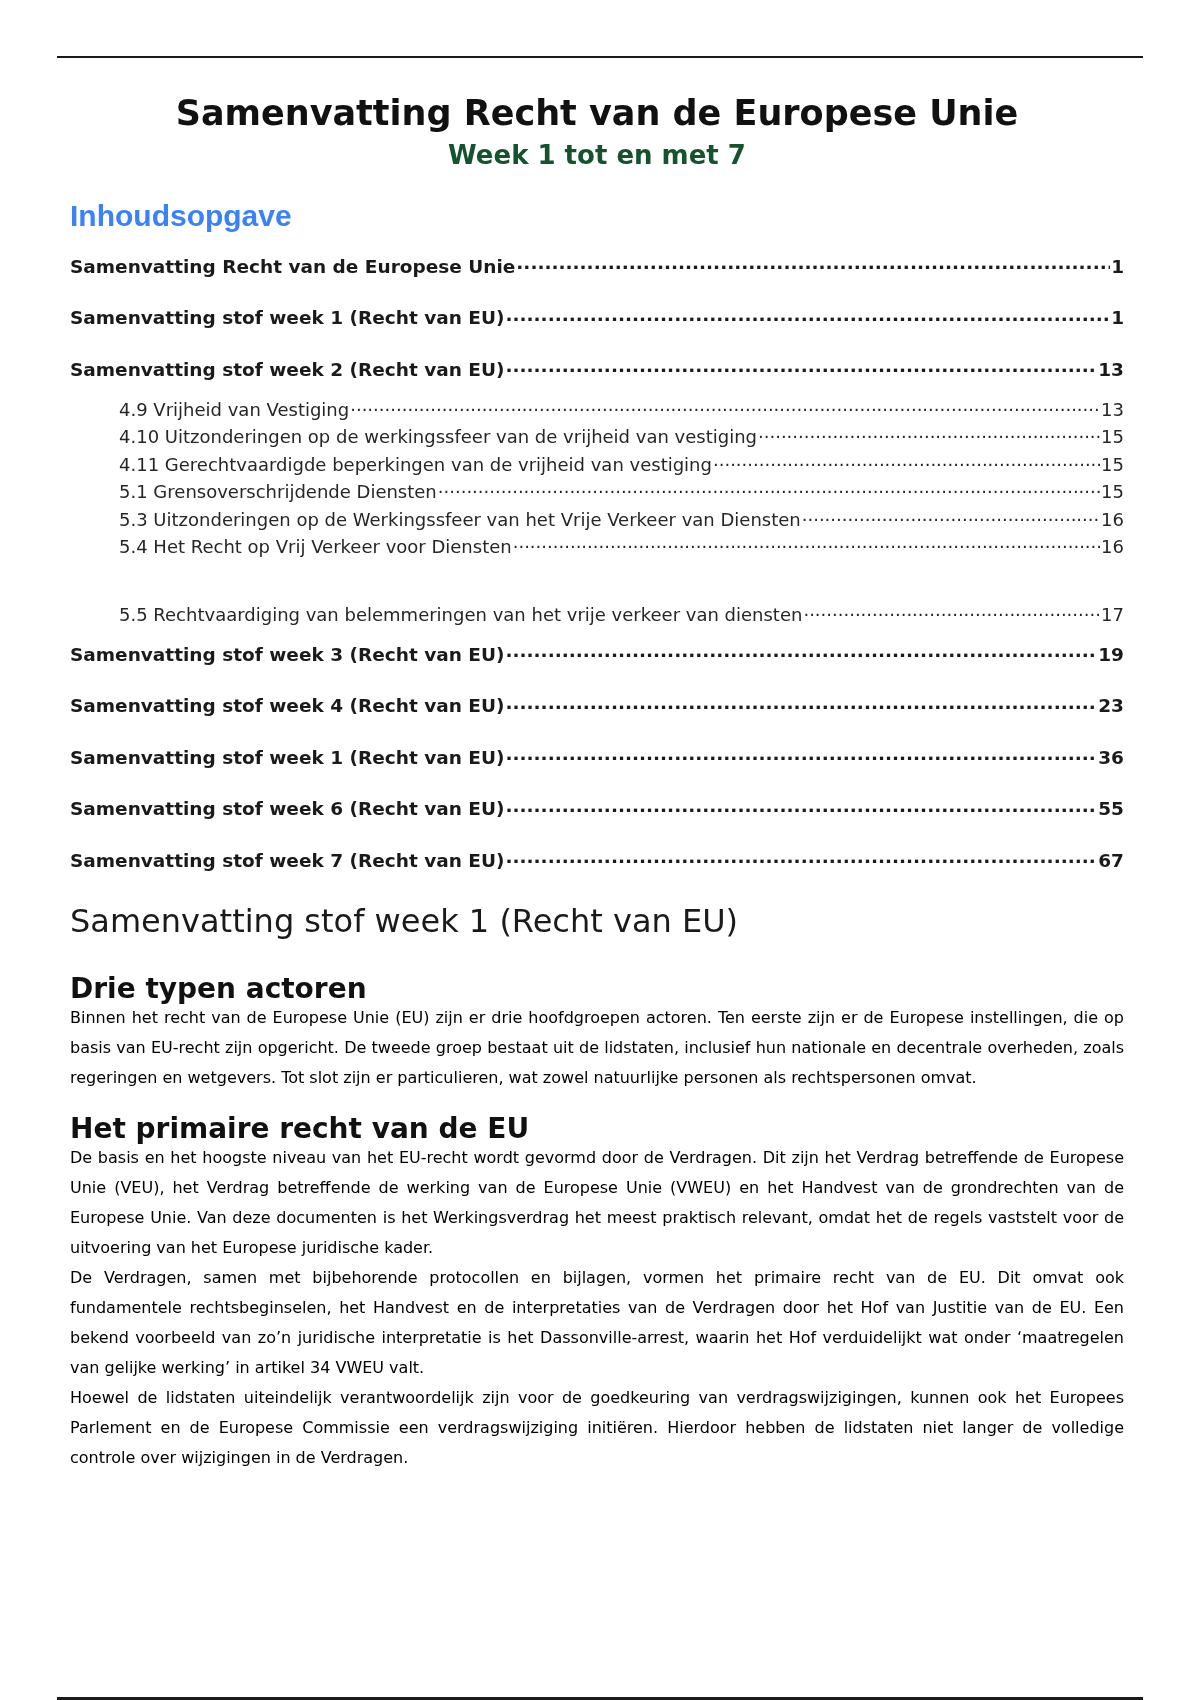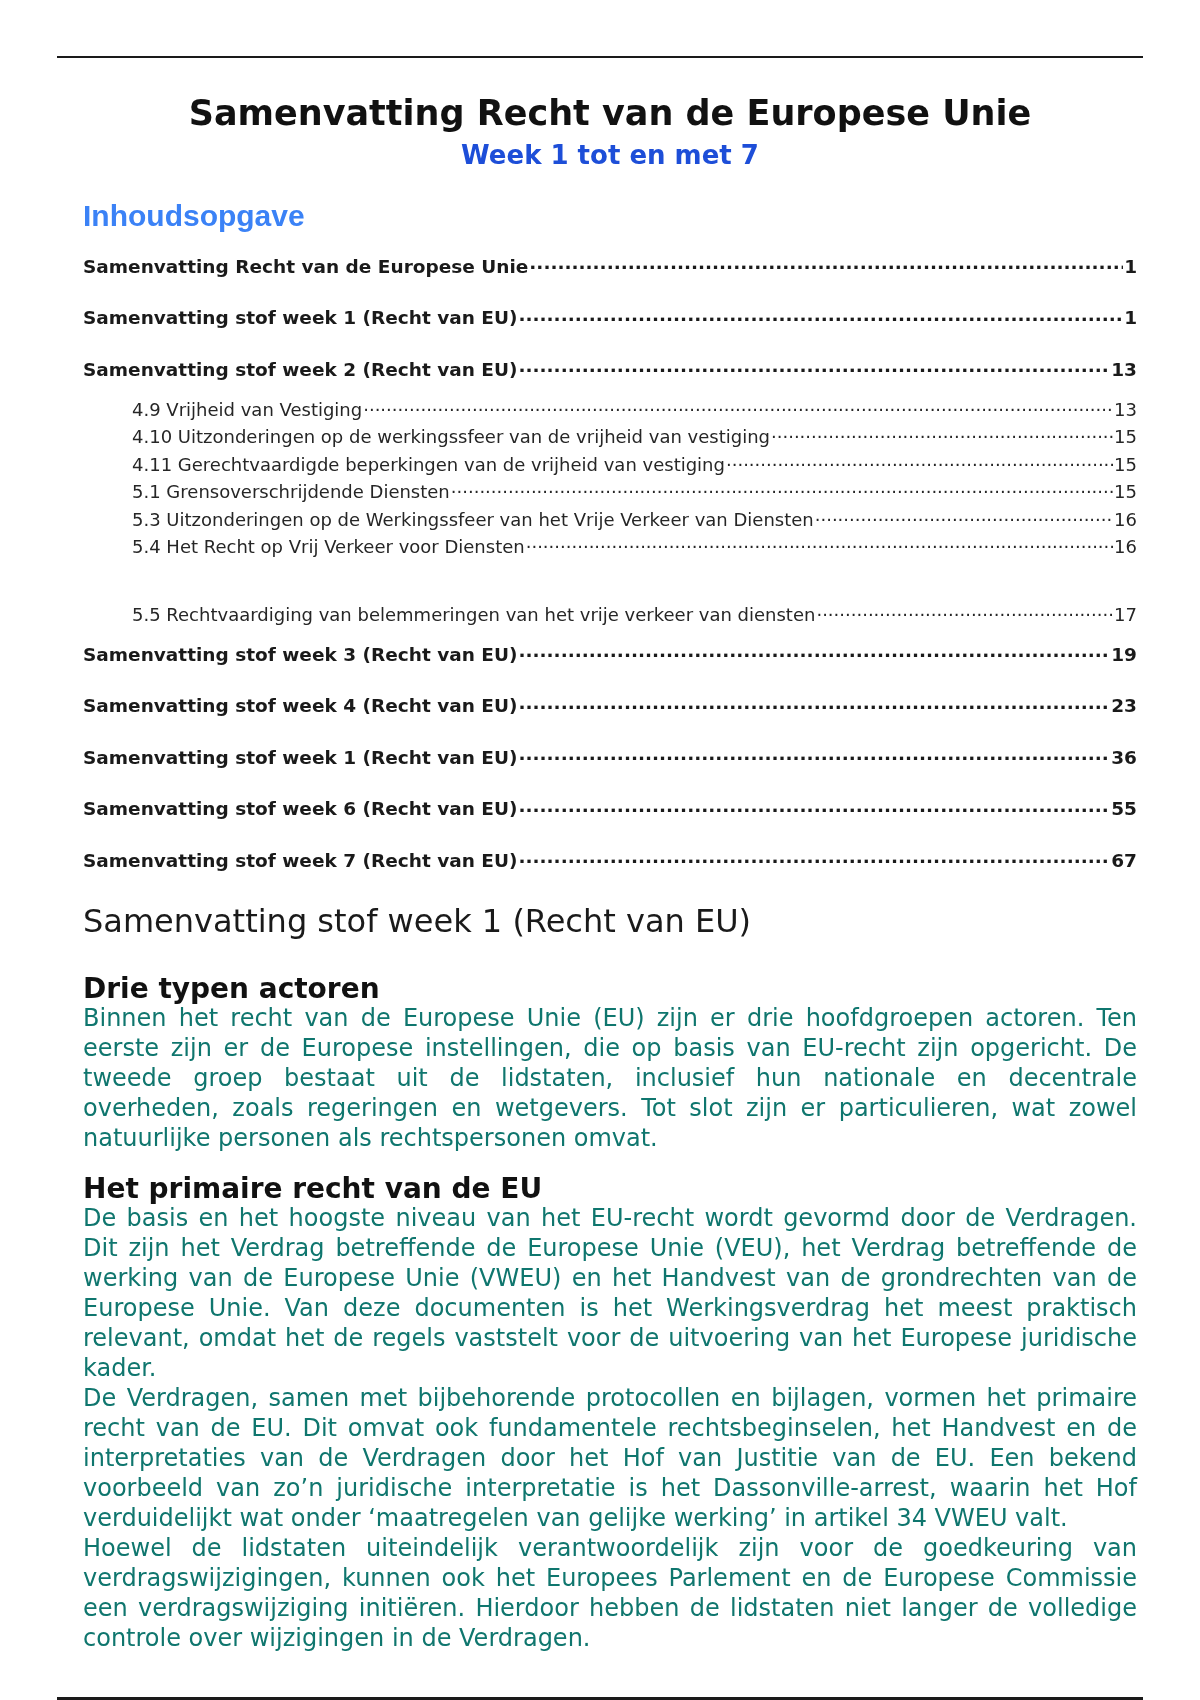--- a/index.html
+++ b/index.html
@@ -26,39 +26,39 @@
     .rule-bottom {
       position: absolute;
       left: 57px;
       top: 1697px;
       width: 1086px;
       height: 3px;
       background: #1a1a1a;
     }
     .page {
       position: absolute;
-      left: 83px;
+      left: 70px;
       top: 92px;
       width: 1054px;
     }
     .doc-title {
       text-align: center;
       font-weight: bold;
       font-size: 35px;
       line-height: 42px;
       margin: 0;
       color: #111;
     }
     .doc-subtitle {
       text-align: center;
       font-weight: bold;
       font-size: 26px;
       line-height: 34px;
       margin: 4px 0 0 0;
-      color: #1d4ed8;
+      color: #14532d;
     }
     .toc-heading {
       font-family: "Liberation Sans", sans-serif;
       font-weight: bold;
       font-size: 30px;
       line-height: 36px;
       margin: 26px 0 0 0;
       color: #3b82f6;
     }
     .toc {
@@ -115,25 +115,25 @@
       color: #1a1a1a;
     }
     .sub-heading {
       font-weight: bold;
       font-size: 28px;
       line-height: 28px;
       margin: 0;
       color: #111;
     }
     .para {
-      font-size: 24px;
+      font-size: 16px;
       line-height: 30px;
       text-align: justify;
       margin: 0;
-      color: #0f766e;
+      color: #000000;
     }
     .block { margin-top: 22px; }
     .block.first { margin-top: 34px; }
   </style>
 </head>
 <body>
 
 <div class="rule-top"></div>
 
 <div class="page">

